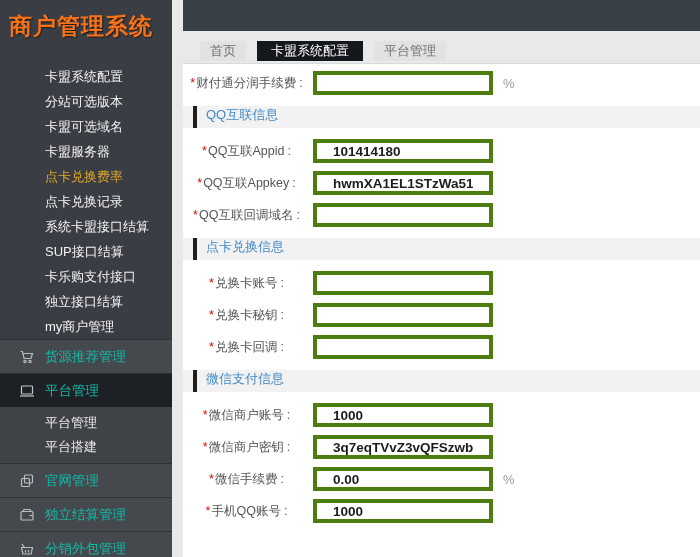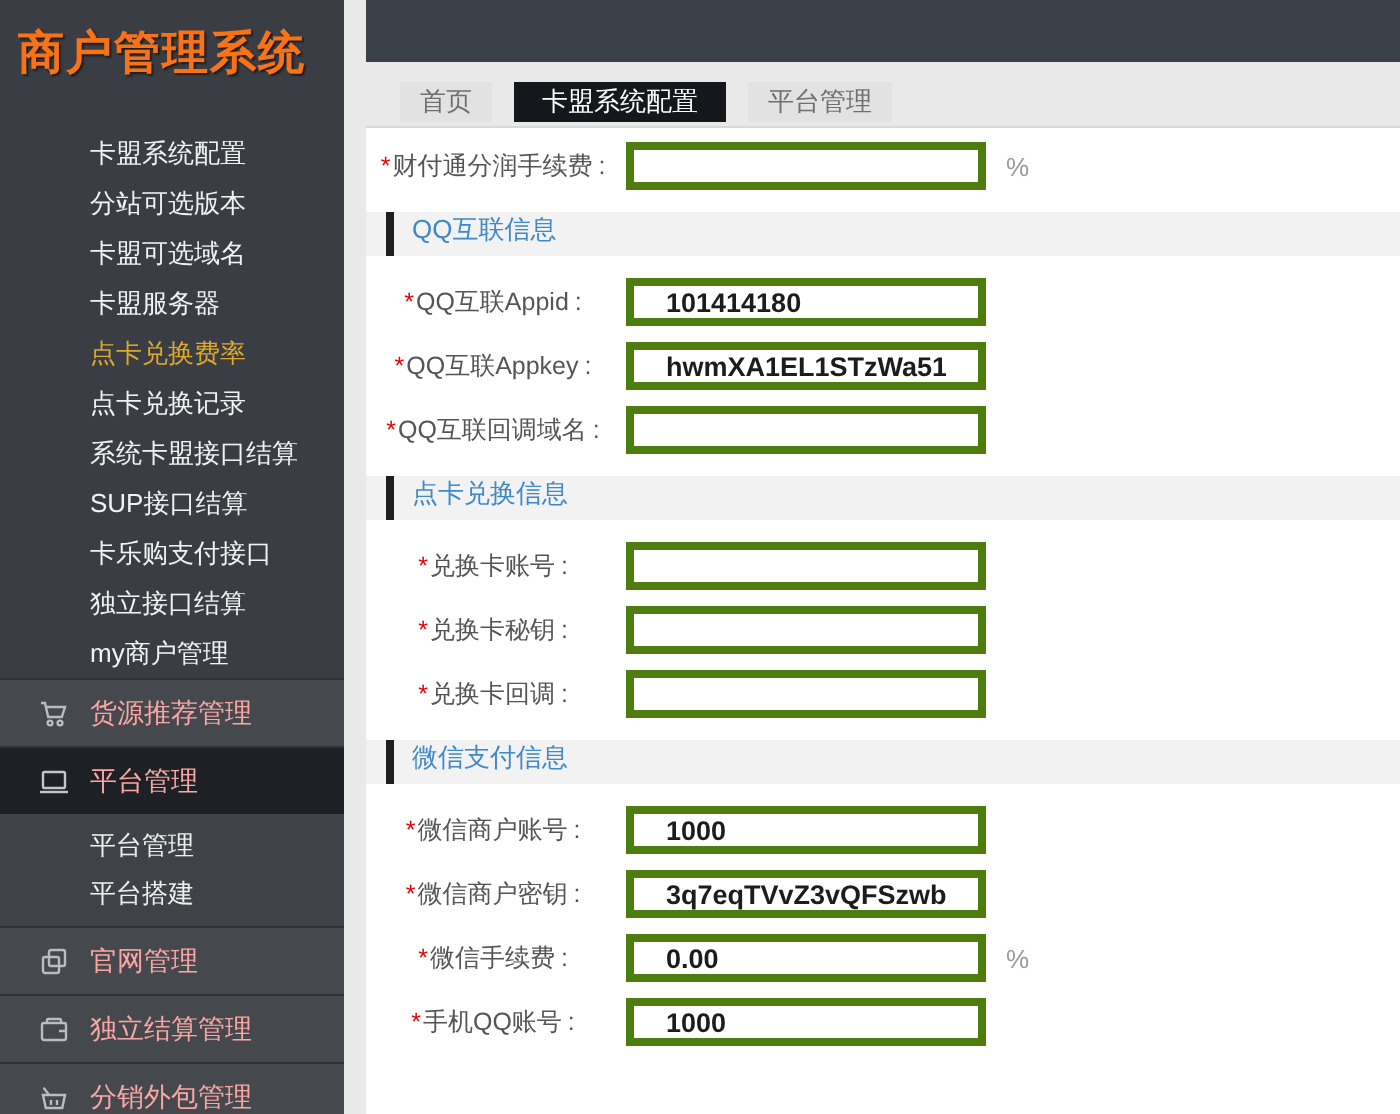--- a/index.html
+++ b/index.html
@@ -20,21 +20,21 @@
   }
   .menu-top { margin-top:8px; }
   .sitem {
     height:25px; line-height:25px; padding-left:45px;
     color:#f2f2f2; font-size:13px; cursor:pointer; white-space:nowrap;
   }
   .sitem.hl { color:#dfa829; }
   .gitem {
     height:34px; display:flex; align-items:center;
     background:#45484d; border-top:1px solid #2e3136;
-    color:#fca5a5; font-size:13.5px; cursor:pointer;
+    color:#14b8a6; font-size:13.5px; cursor:pointer;
   }
   .gitem .gicon { width:16px; height:16px; margin-left:19px; flex:0 0 16px; }
   .gitem .glabel { margin-left:10px; white-space:nowrap; }
   .gitem.active { background:#1d2126; }
   .submenu { background:#3f4348; padding:4px 0; }
   .subitem {
     height:24px; line-height:24px; padding-left:45px;
     color:#eee; font-size:13px; cursor:pointer; white-space:nowrap;
   }
   

